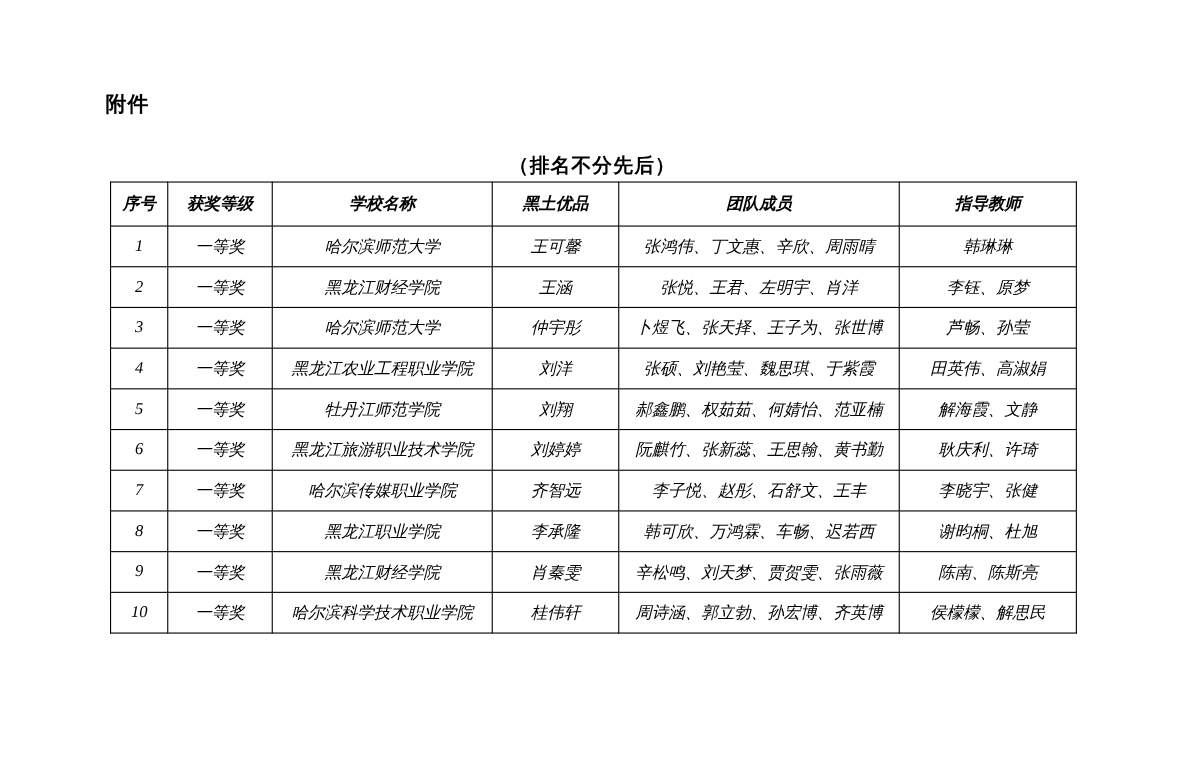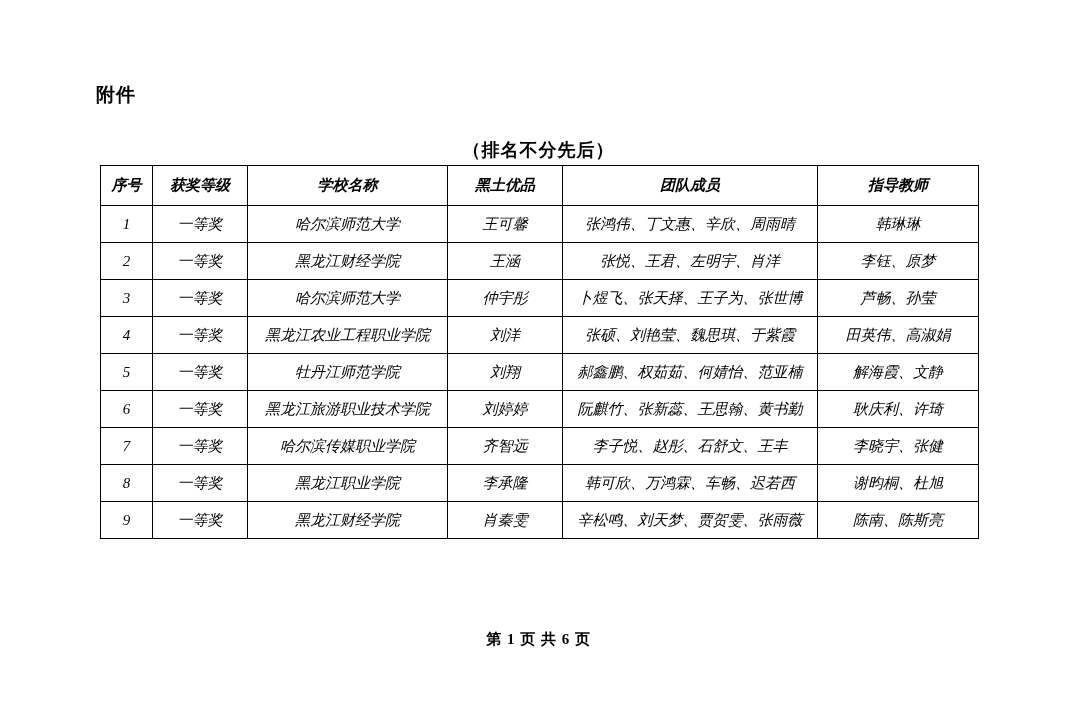--- a/index.html
+++ b/index.html
@@ -191,19 +191,26 @@
           <td>谢昀桐、杜旭</td>
         </tr>
         <tr>
           <td>9</td>
           <td>一等奖</td>
           <td>黑龙江财经学院</td>
           <td>肖秦雯</td>
           <td>辛松鸣、刘天梦、贾贺雯、张雨薇</td>
           <td>陈南、陈斯亮</td>
         </tr>
+        <tr>
+          <td>10</td>
+          <td>一等奖</td>
+          <td>哈尔滨科学技术职业学院</td>
+          <td>桂伟轩</td>
+          <td>周诗涵、郭立勃、孙宏博、齐英博</td>
+          <td>侯檬檬、解思民</td>
+        </tr>
       </tbody>
     </table>
   </div>
 
-  <div class="footer">第 1 页 共 6 页</div>
 
 </div>
 
 </body></html>

